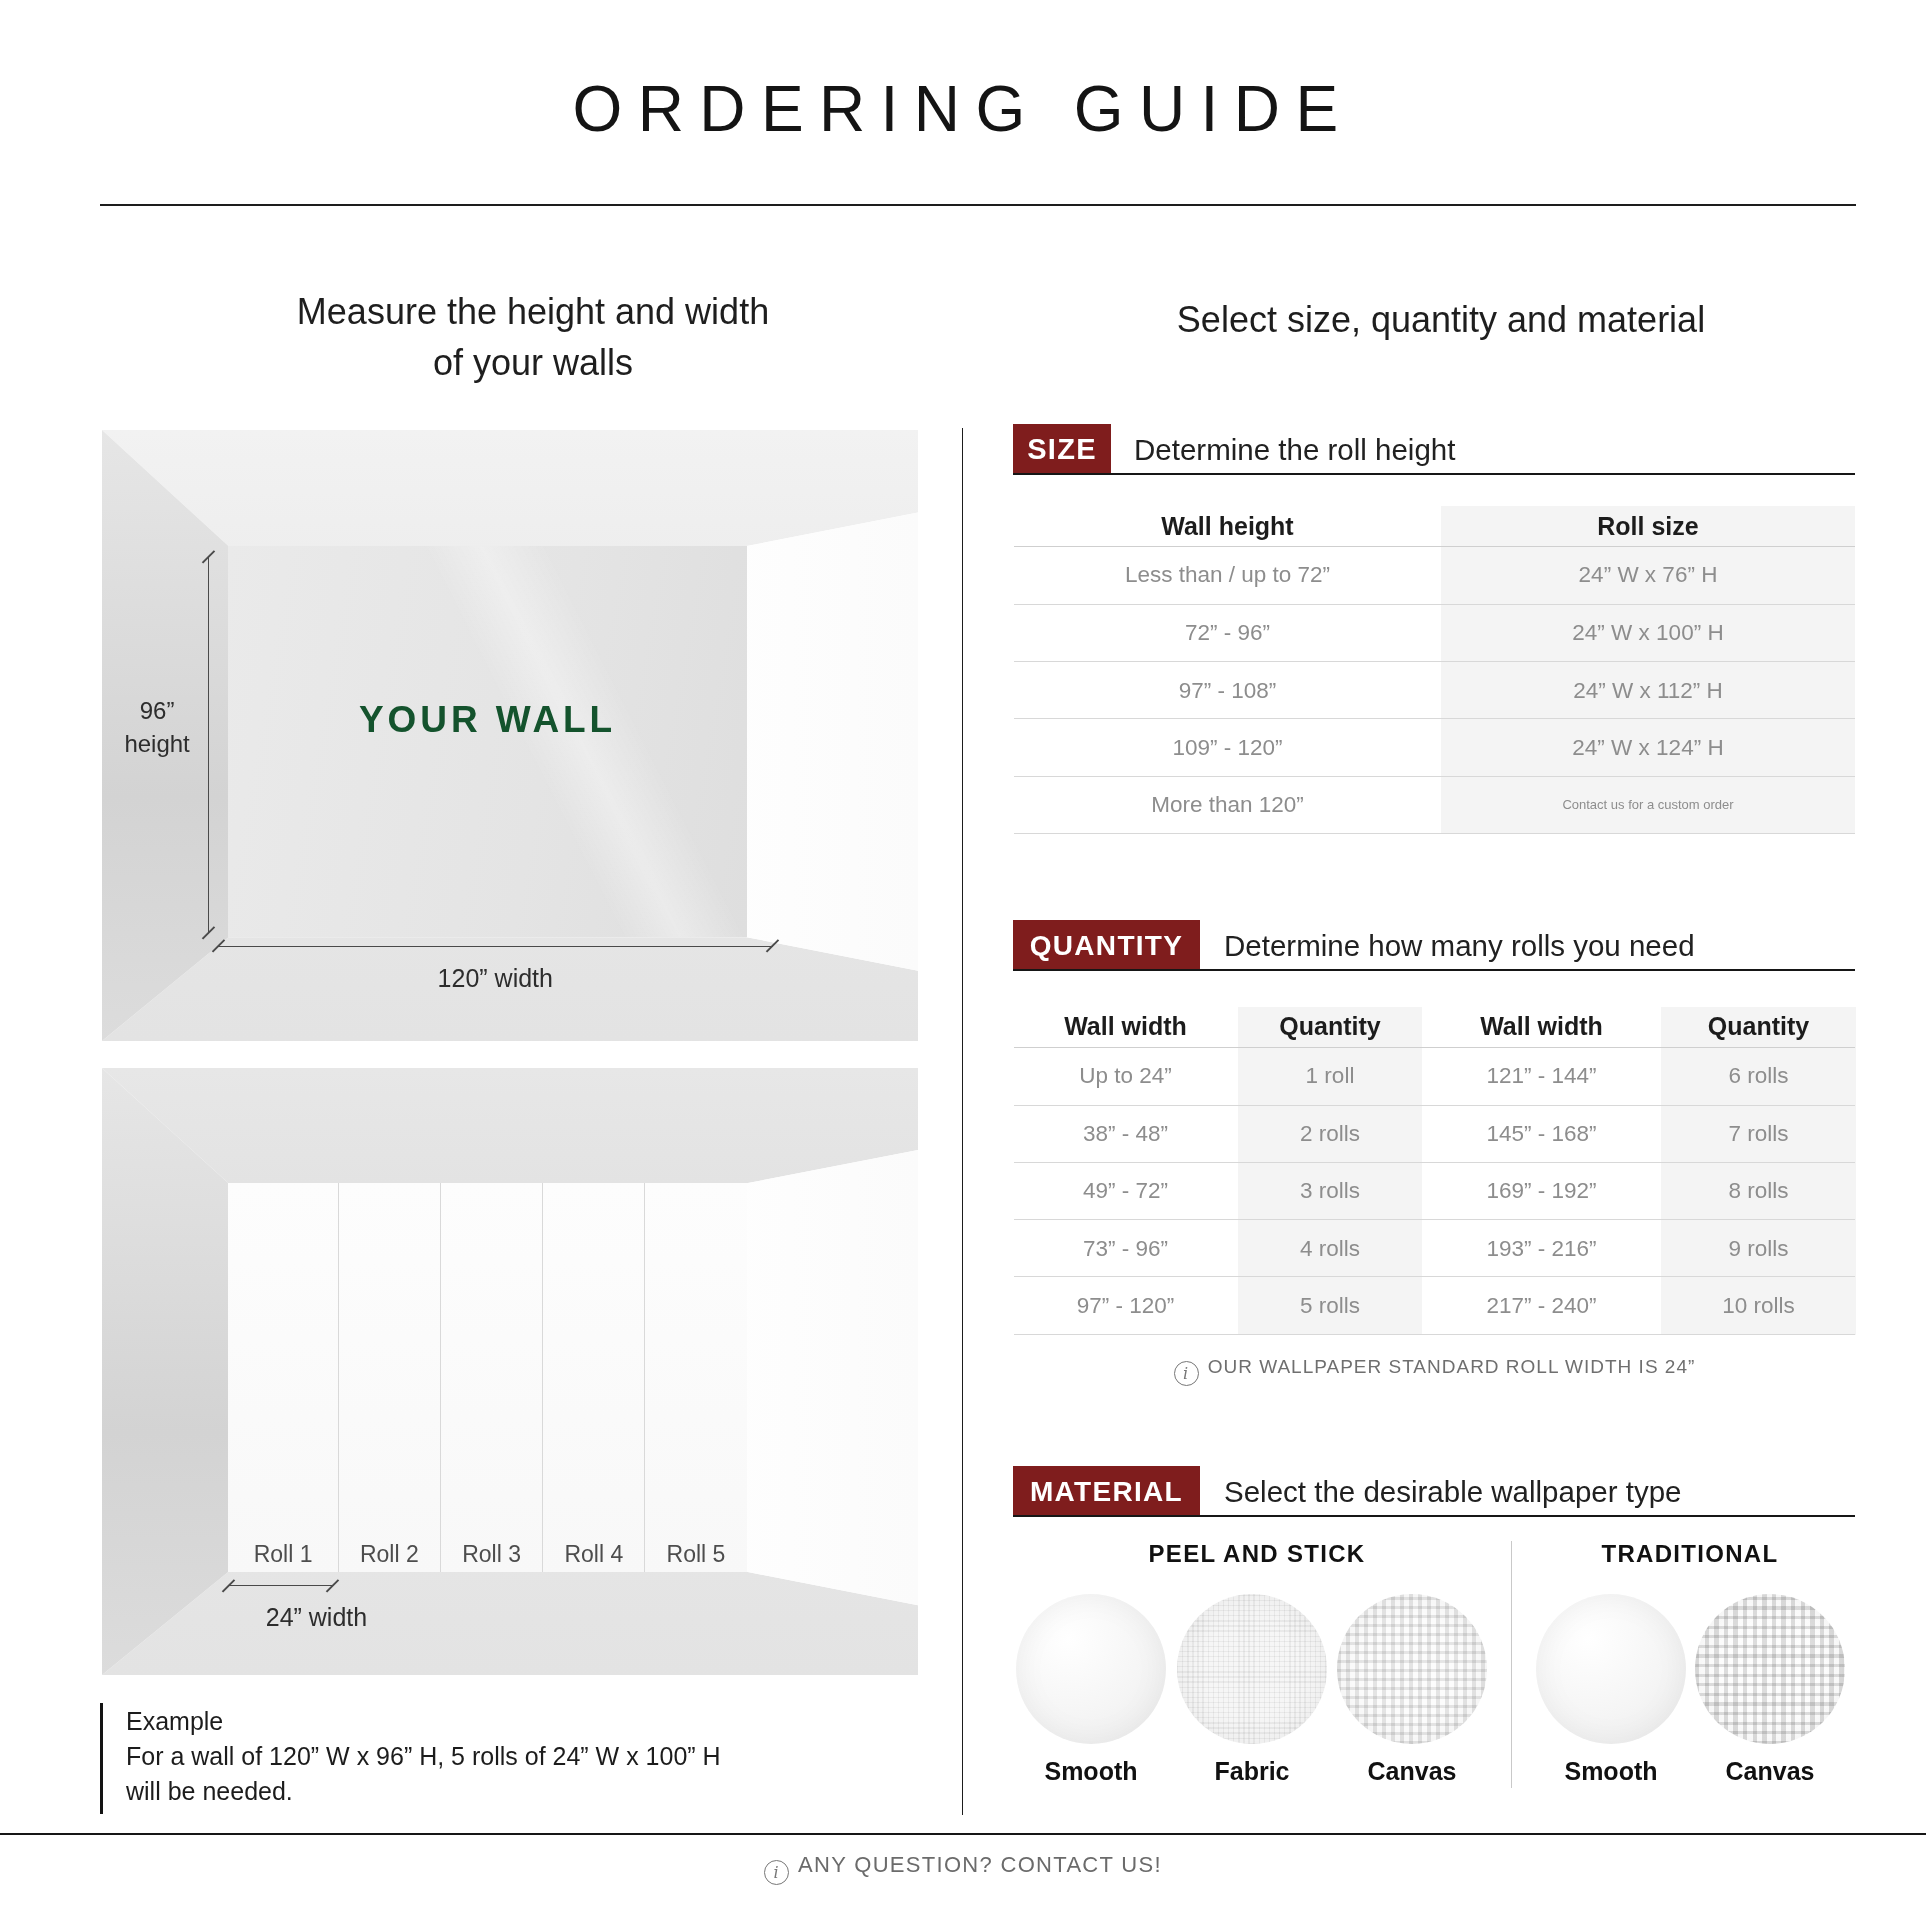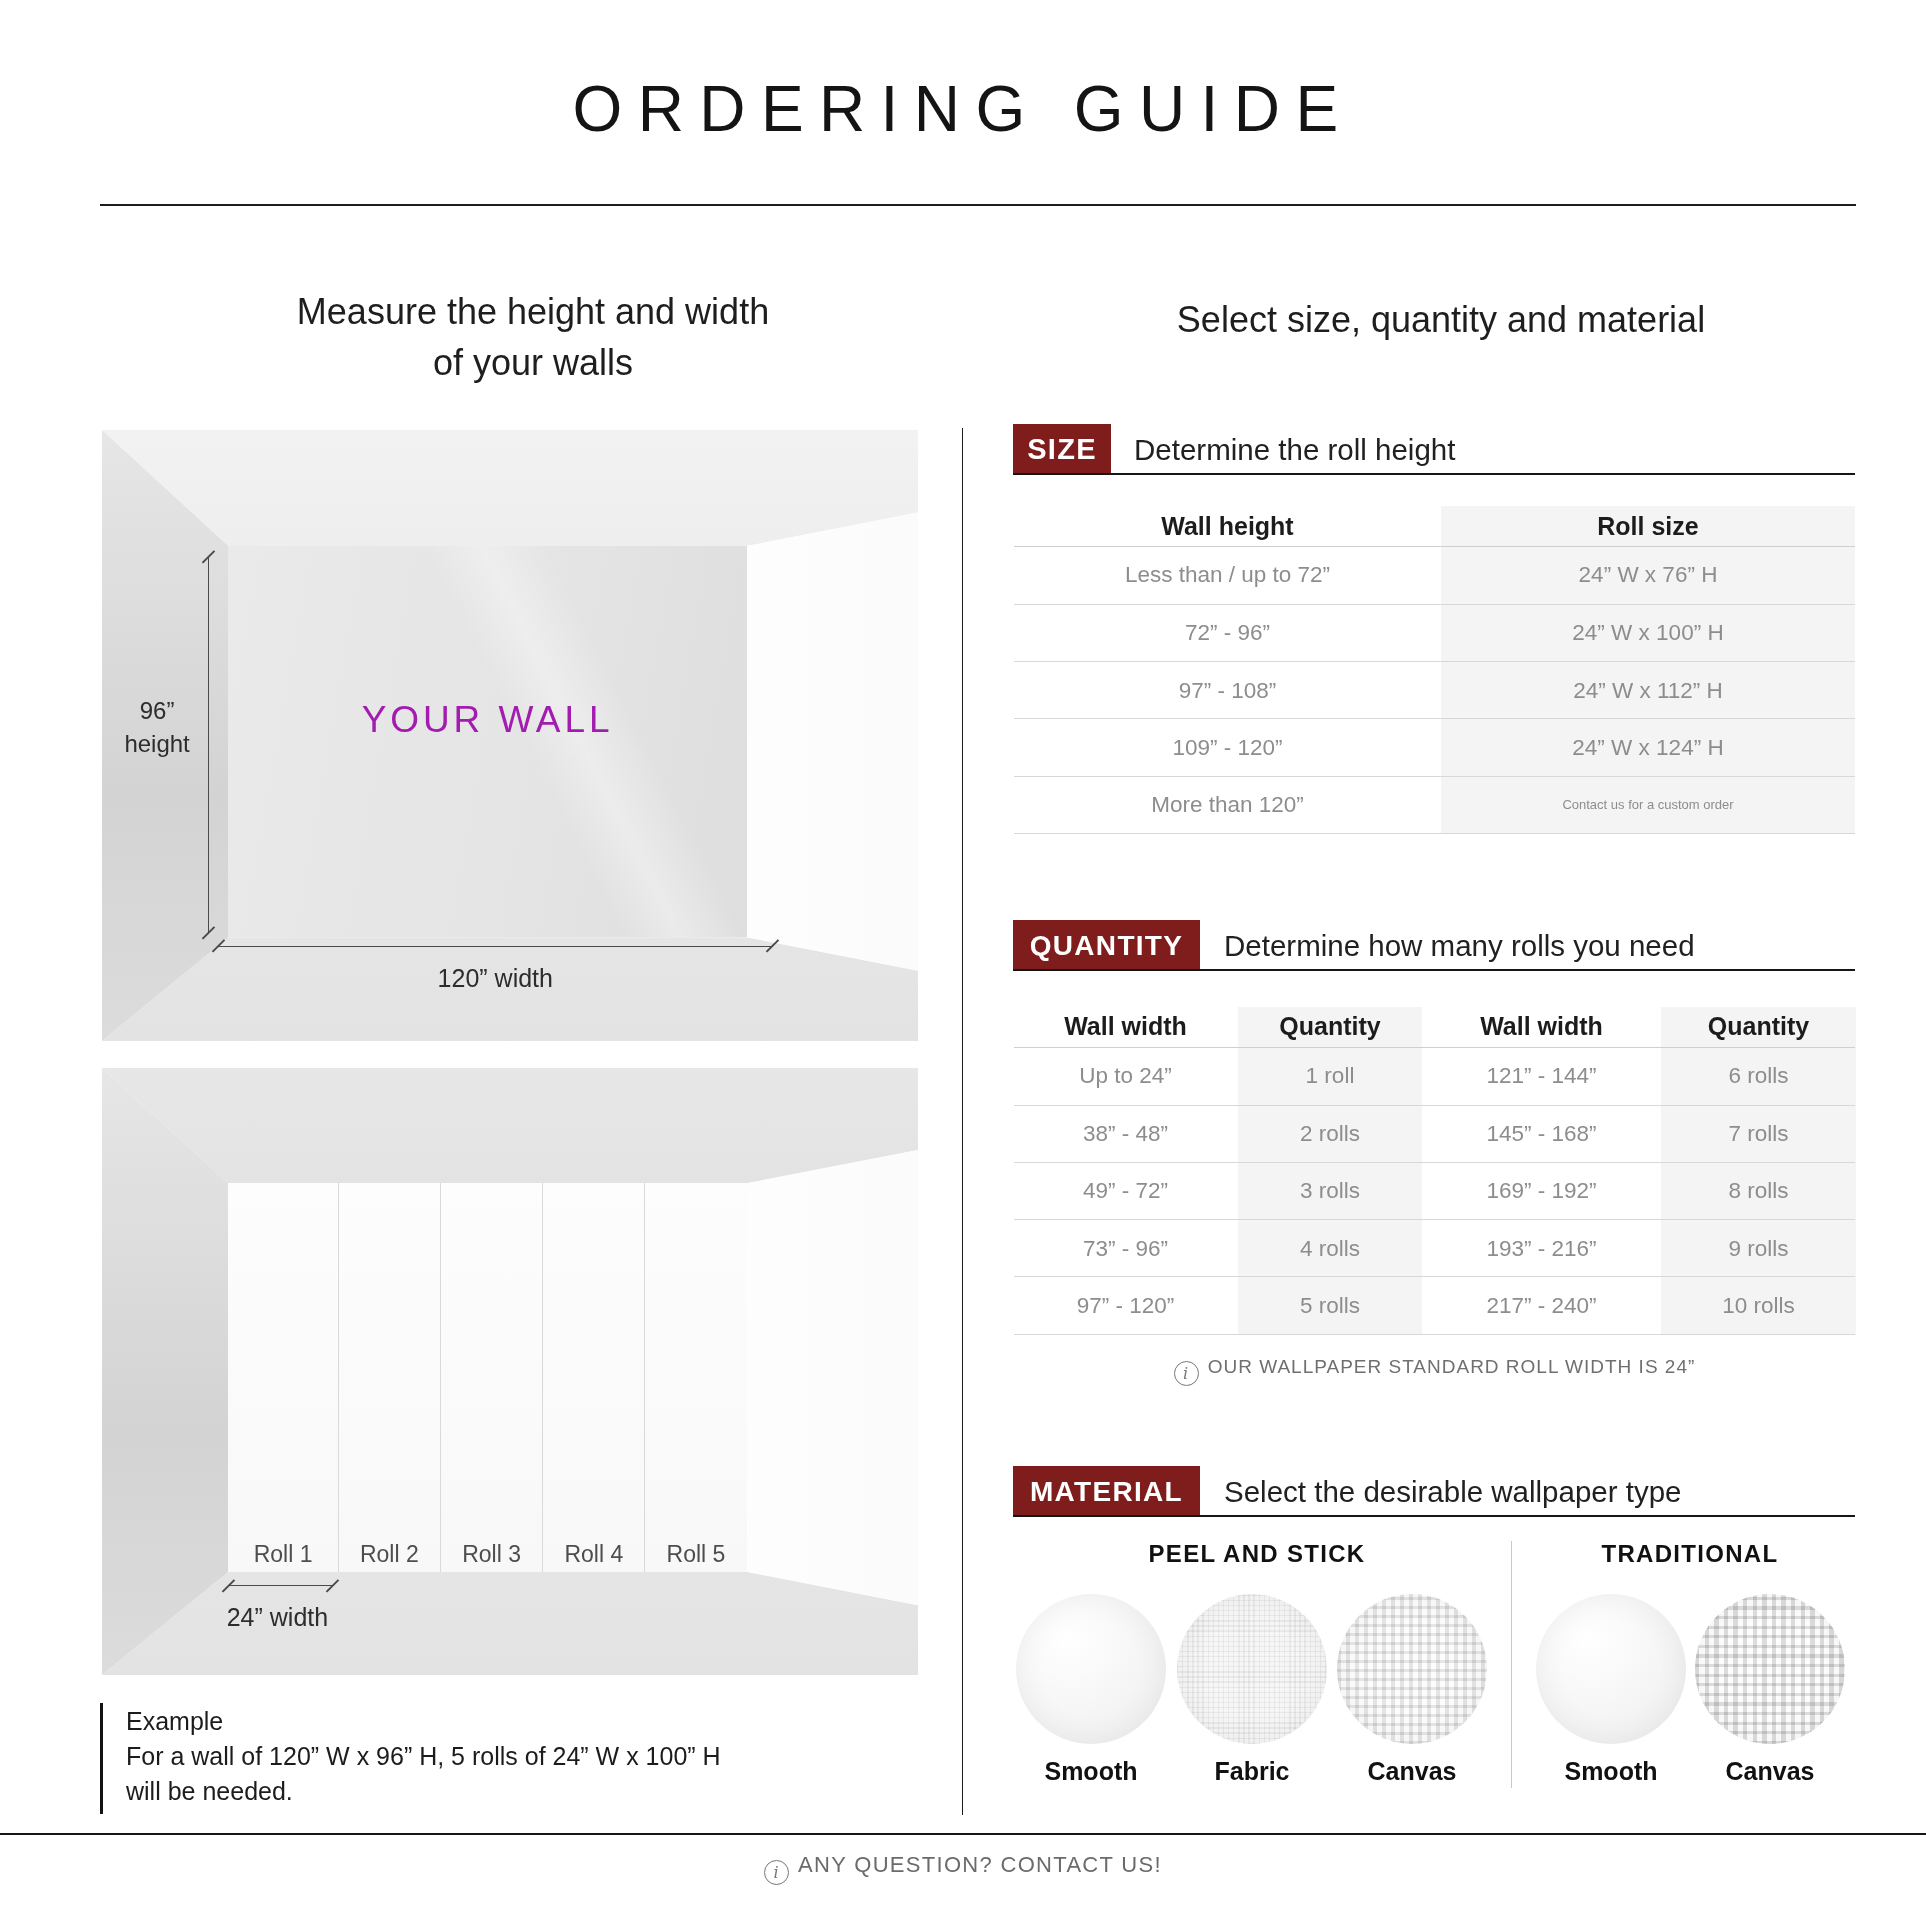--- a/index.html
+++ b/index.html
@@ -31,40 +31,40 @@
   .room-floor{inset:0;clip-path:polygon(0 100%,15.5% 83%,79% 83%,100% 88.5%,100% 100%);
     background:radial-gradient(ellipse 45% 55% at 88% 25%,rgba(255,255,255,.95),rgba(255,255,255,0) 70%),
                linear-gradient(180deg,#eeeeee 0%,#e3e3e3 100%);}
   .room-window{inset:0;clip-path:polygon(79% 19%,100% 13.5%,100% 88.5%,79% 83%);
     background:linear-gradient(to right,
       #f0f0f0 0%,#f0f0f0 3.5%,#ffffff 4%,
       #fdfdfd 21%,#d6d6d6 21.6%,#ffffff 22.4%,
       #fdfdfd 44%,#d6d6d6 44.6%,#ffffff 45.4%,
       #fdfdfd 67%,#d6d6d6 67.6%,#ffffff 68.4%,
       #fbfbfb 100%);}
-  .wall-label{left:15.5%;top:44%;width:63.5%;text-align:center;color:#a21caf;font-weight:400;font-size:37px;letter-spacing:3.9px;}
+  .wall-label{left:15.5%;top:44%;width:63.5%;text-align:center;color:#14532d;font-weight:700;font-size:37px;letter-spacing:3.9px;}
 
   .dim-line-v{left:13%;top:20.8%;width:1.3px;height:61.6%;background:#4a4a4a;}
   .dim-line-h{height:1.3px;background:#4a4a4a;}
   .room1 .dim-line-h{left:14.2%;top:84.4%;width:68%;}
   .room2 .dim-line-h{left:15.5%;top:85.2%;width:12.7%;}
   .tick{position:absolute;width:16.7px;height:1.9px;background:#4a4a4a;transform:rotate(-45deg);}
   .dim-line-v .tick-a{left:-7.7px;top:-0.6px;}
   .dim-line-v .tick-b{left:-7.7px;bottom:-0.6px;}
   .dim-line-h .tick-a{left:-8.3px;top:-0.6px;}
   .dim-line-h .tick-b{right:-8.3px;top:-0.6px;}
 
   .height-label{left:1%;top:43.2%;width:11.5%;text-align:center;font-size:24px;line-height:33px;color:#2d2d2d;}
   .width-label{left:14.2%;top:87.4%;width:68%;text-align:center;font-size:25px;color:#2d2d2d;}
 
   .rolls{left:15.5%;top:19%;width:63.5%;height:64%;display:flex;}
   .roll{flex:1;position:relative;background:linear-gradient(180deg,#fdfdfd 0%,#f8f8f8 100%);border-left:1.3px solid #d9d9d9;}
   .roll:first-child{border-left:none;padding-left:8px;}
   .roll-label{position:absolute;bottom:1%;left:0;right:0;text-align:center;font-size:23px;color:#4d4d4d;}
-  .width-label-2{left:10.5%;top:88.2%;width:22%;text-align:center;font-size:25px;color:#2d2d2d;}
+  .width-label-2{left:10.5%;top:88.2%;width:22%;text-align:right;font-size:25px;color:#2d2d2d;}
 
   
   .example{left:100px;top:1703px;width:783px;border-left:3.2px solid #131313;padding:1.3px 0 5.1px 23px;box-sizing:border-box;}
   .example div{font-size:25px;line-height:35px;color:#1c1c1c;}
 
   
   .col-divider{left:962px;top:428px;width:1.3px;height:1387px;background:#1d1d1d;}
 
   .badge{background:#7f1d1d;color:#ffffff;font-weight:700;letter-spacing:1.3px;}
   .badge.size{left:1013px;top:424px;width:98px;height:51px;font-size:29px;}

